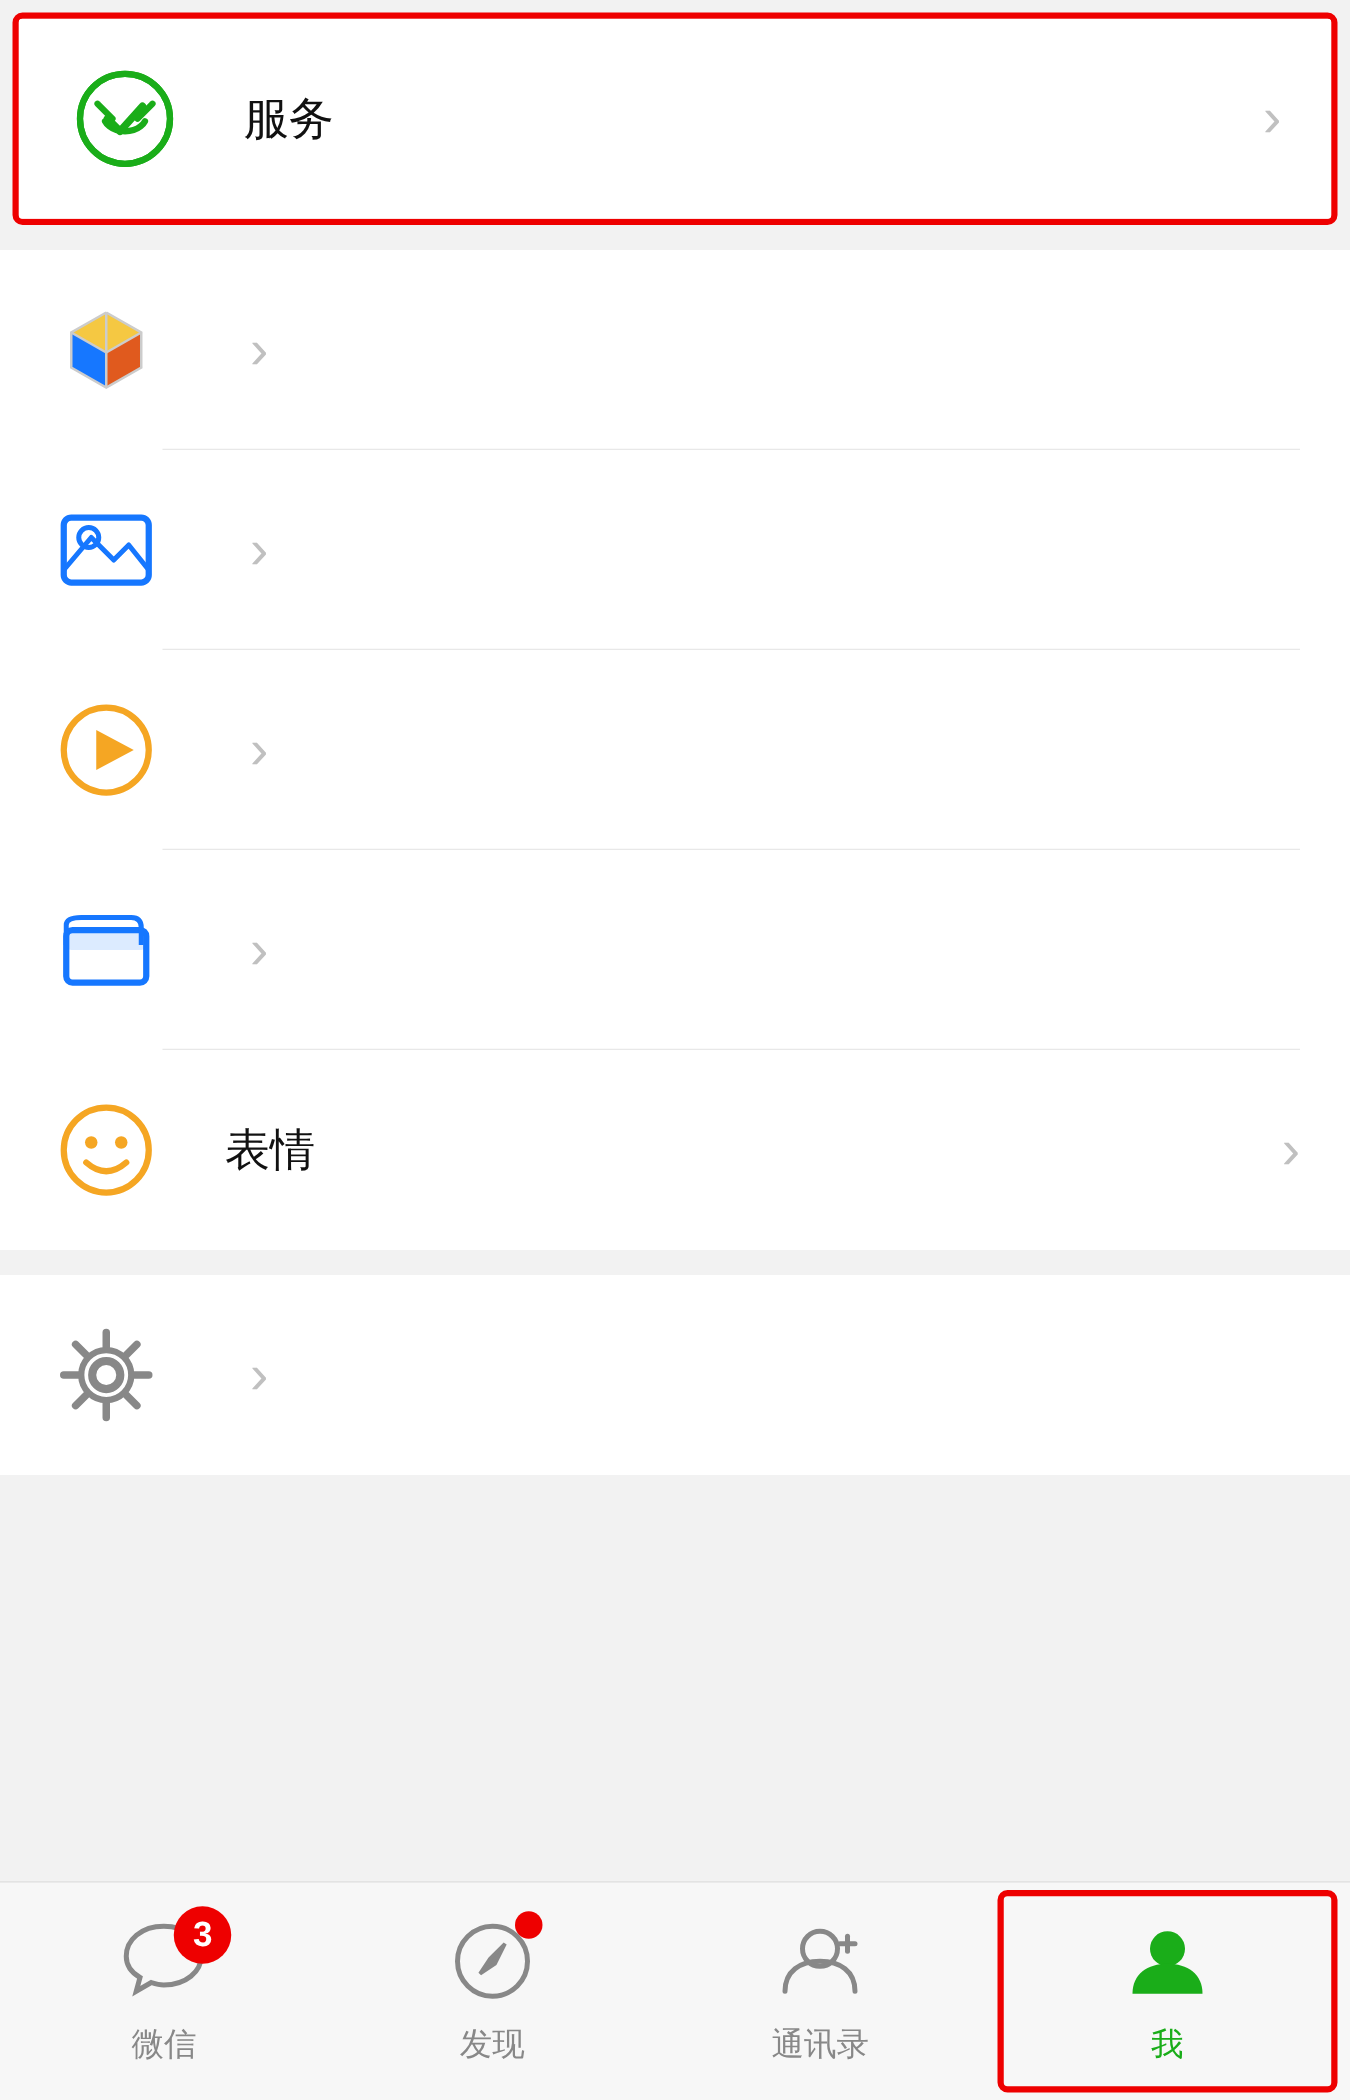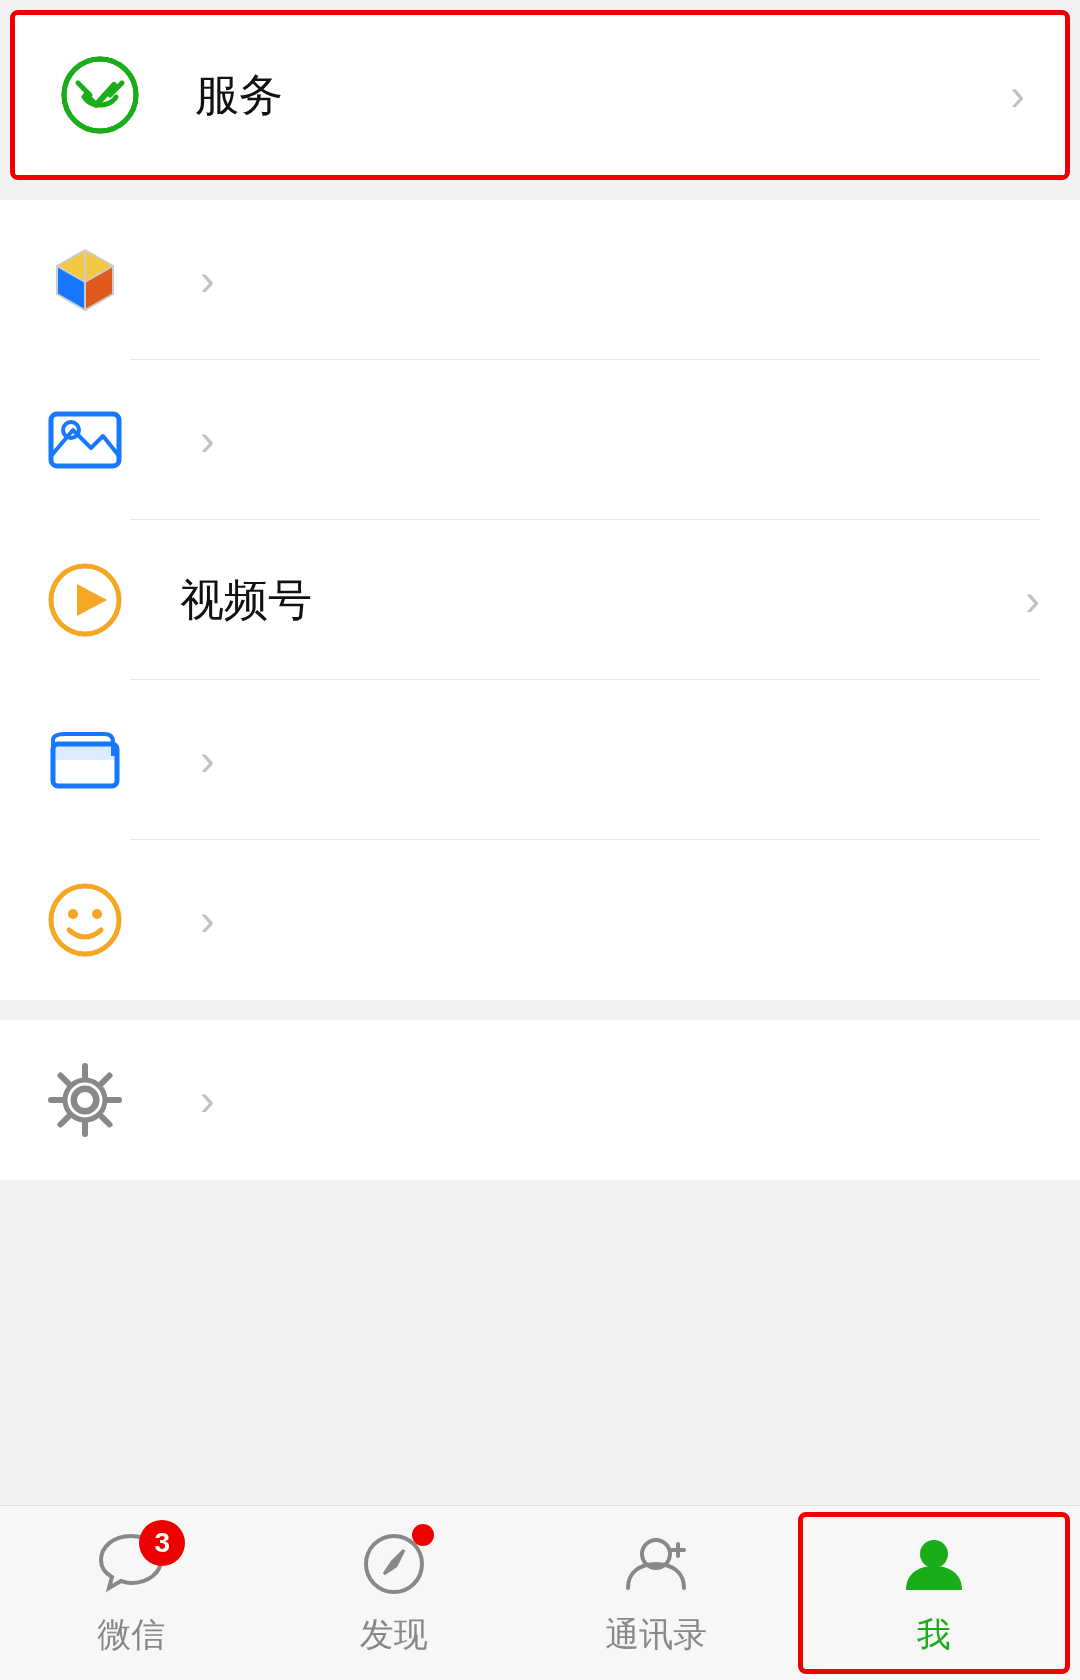--- a/index.html
+++ b/index.html
@@ -68,21 +68,21 @@
       height: 90px;
       margin-right: 50px;
       display: flex;
       align-items: center;
       justify-content: center;
       flex-shrink: 0;
     }
 
     .menu-item-label {
       flex: 1;
-      font-size: 44px;
+      font-size: 36px;
       color: #111;
       font-weight: 400;
     }
 
     .menu-item-arrow {
       font-size: 44px;
       color: #c0c0c0;
       margin-left: 20px;
     }
 
@@ -145,21 +145,21 @@
       position: absolute;
       top: -4px;
       right: -4px;
       background: #e00;
       width: 22px;
       height: 22px;
       border-radius: 50%;
     }
 
     .nav-label {
-      font-size: 34px;
+      font-size: 26px;
       color: #888;
     }
 
     .nav-label-active {
       color: #1aad19;
     }
 
     .empty-area {
       flex: 1;
       background: #f2f2f2;
@@ -229,21 +229,20 @@
         <span class="menu-item-arrow">›</span>
       </div>
 
       <div class="menu-item">
         <div class="menu-item-icon">
           <svg width="80" height="80" viewBox="0 0 80 80" fill="none">
             <circle cx="40" cy="40" r="34" stroke="#f5a623" stroke-width="5" fill="none"></circle>
             <polygon points="32,24 62,40 32,56" fill="#f5a623"></polygon>
           </svg>
         </div>
-        <span class="menu-item-label">视频号</span>
         <span class="menu-item-arrow">›</span>
       </div>
 
       <div class="menu-item">
         <div class="menu-item-icon">
           <svg width="80" height="80" viewBox="0 0 80 80" fill="none">
 
             <rect x="8" y="24" width="64" height="42" rx="5" stroke="#1677ff" stroke-width="5" fill="none"></rect>
             <rect x="8" y="24" width="64" height="16" rx="4" fill="#1677ff" opacity="0.15"></rect>
 
@@ -257,20 +256,21 @@
         <div class="menu-item-icon">
           <svg width="80" height="80" viewBox="0 0 80 80" fill="none">
             <circle cx="40" cy="40" r="34" stroke="#f5a623" stroke-width="5" fill="none"></circle>
 
             <circle cx="28" cy="34" r="5" fill="#f5a623"></circle>
             <circle cx="52" cy="34" r="5" fill="#f5a623"></circle>
 
             <path d="M24 50 Q40 64 56 50" stroke="#f5a623" stroke-width="5" stroke-linecap="round" fill="none"></path>
           </svg>
         </div>
+        <span class="menu-item-label">表情</span>
         <span class="menu-item-arrow">›</span>
       </div>
     </div>
 
     <div class="group-separator"></div>
 
     <div class="menu-group">
       <div class="menu-item">
         <div class="menu-item-icon">
           <svg width="80" height="80" viewBox="0 0 80 80" fill="none">

